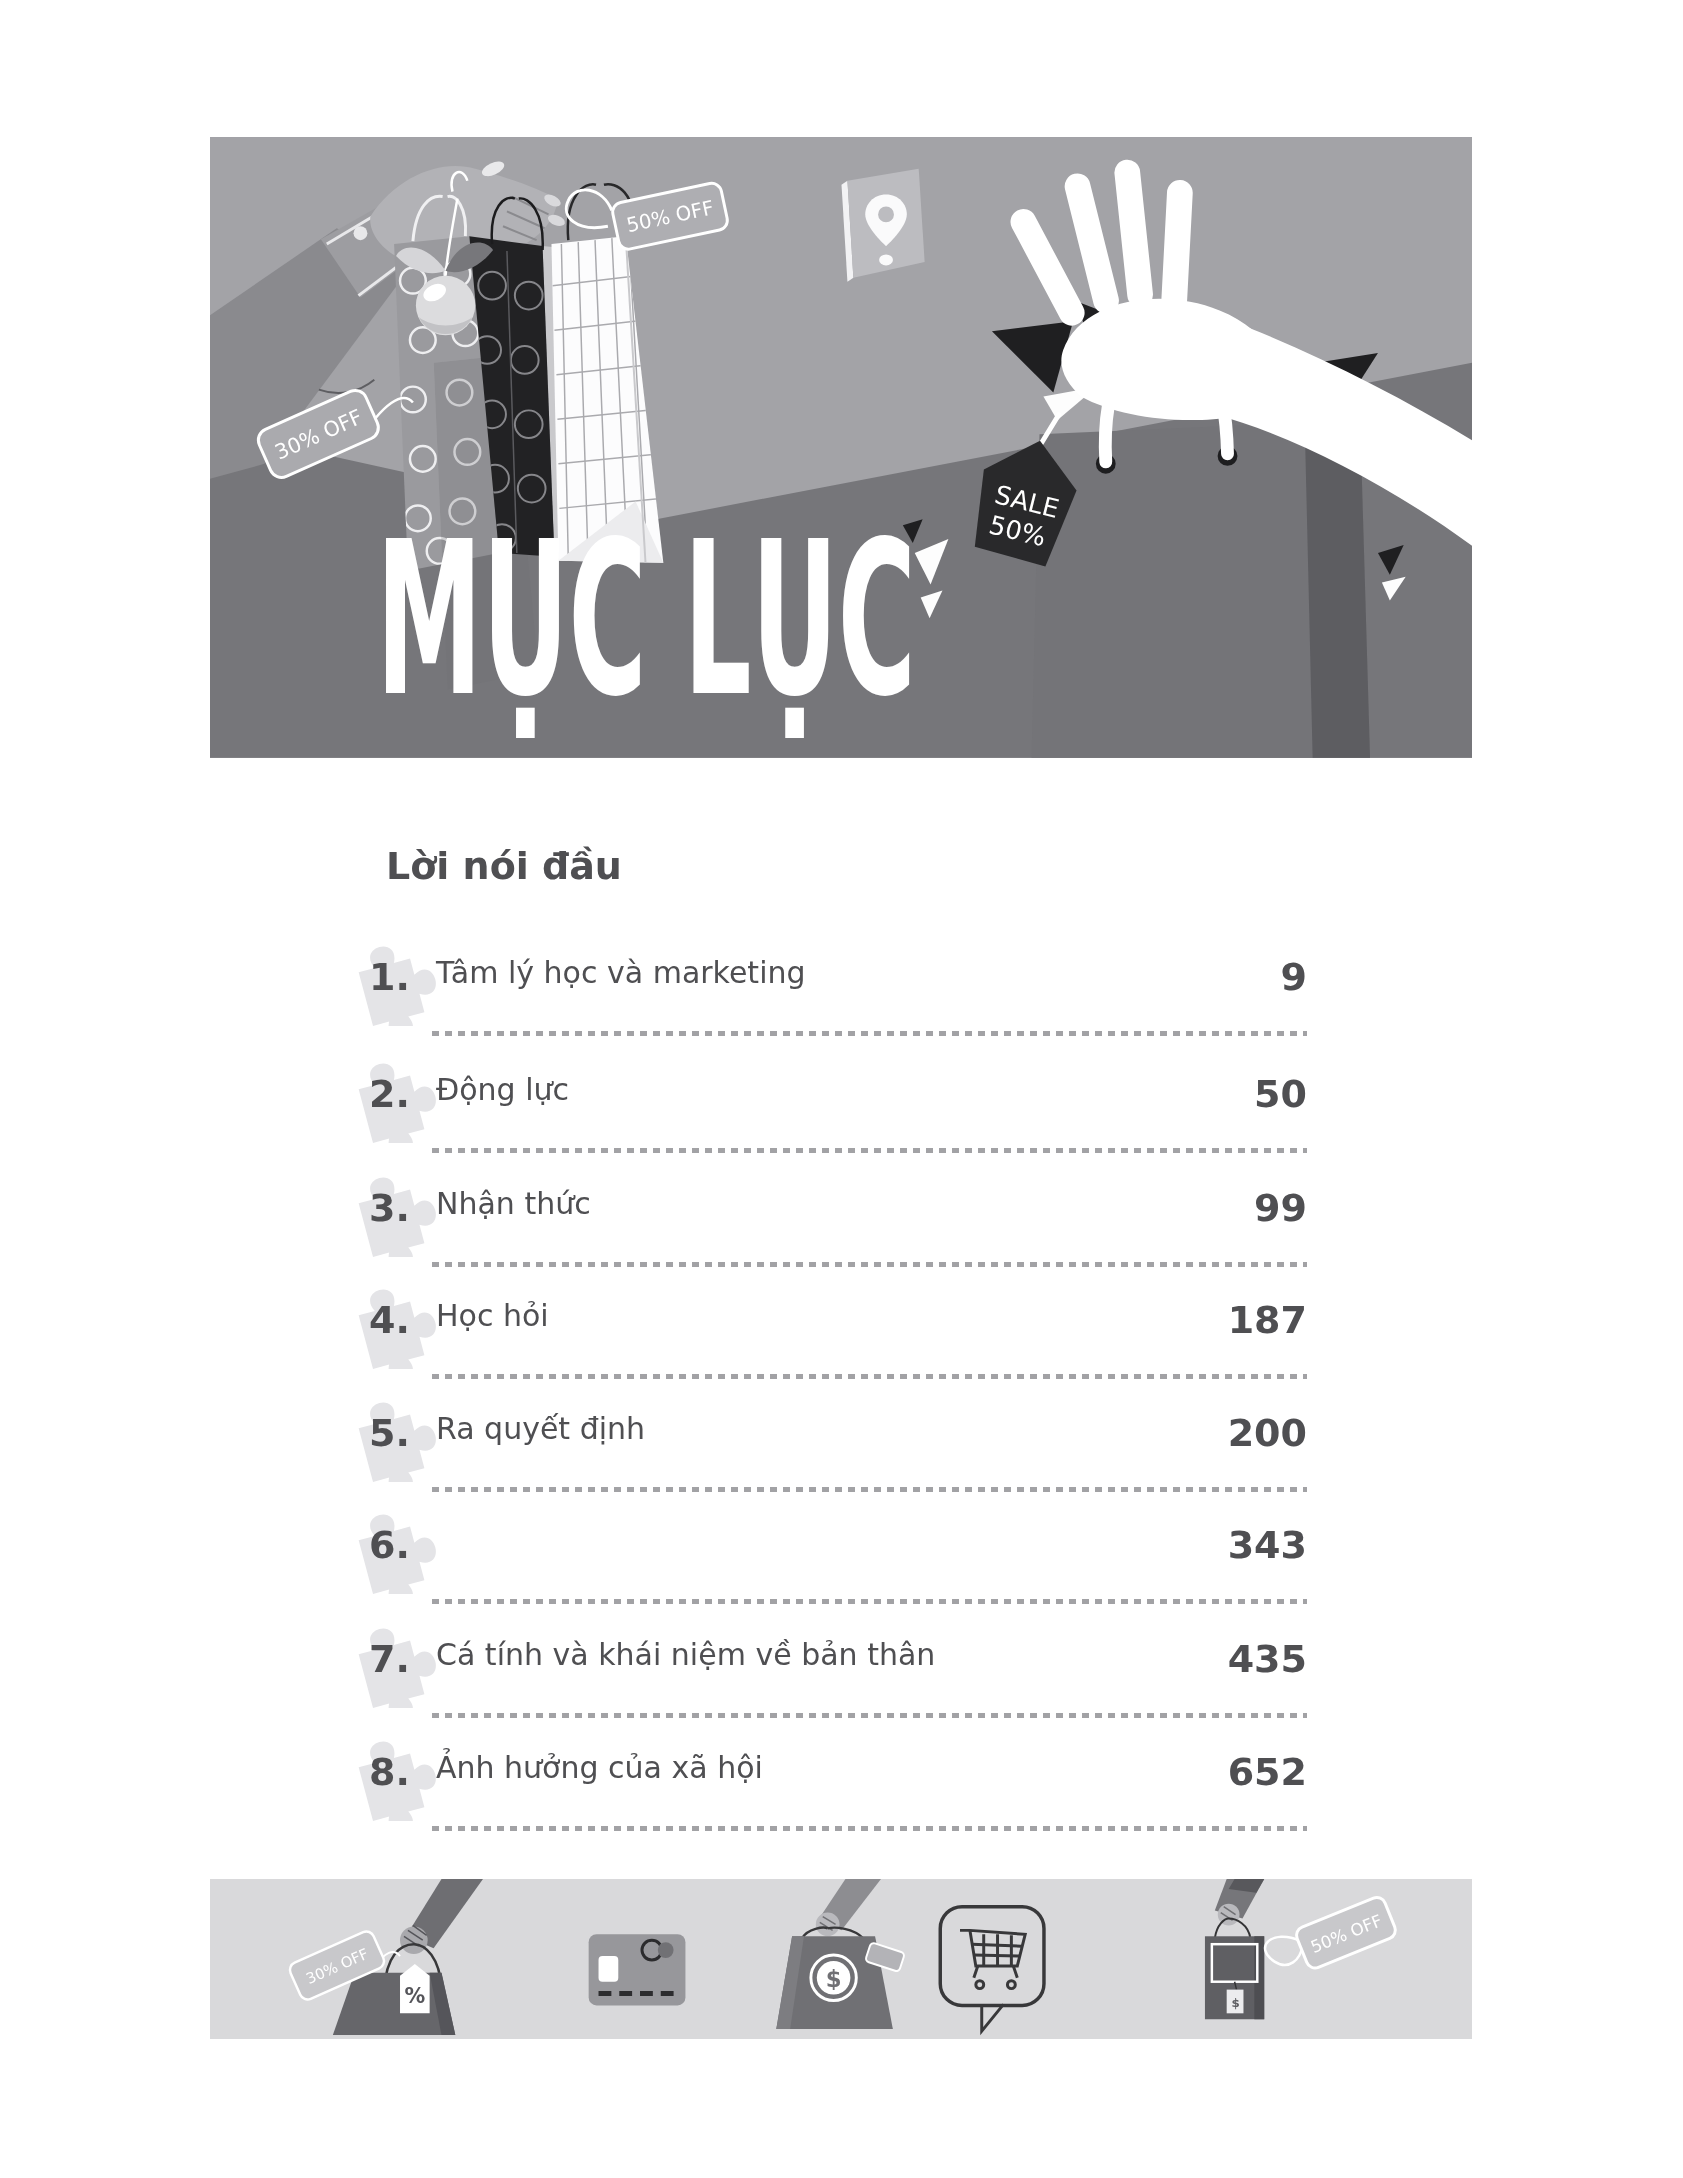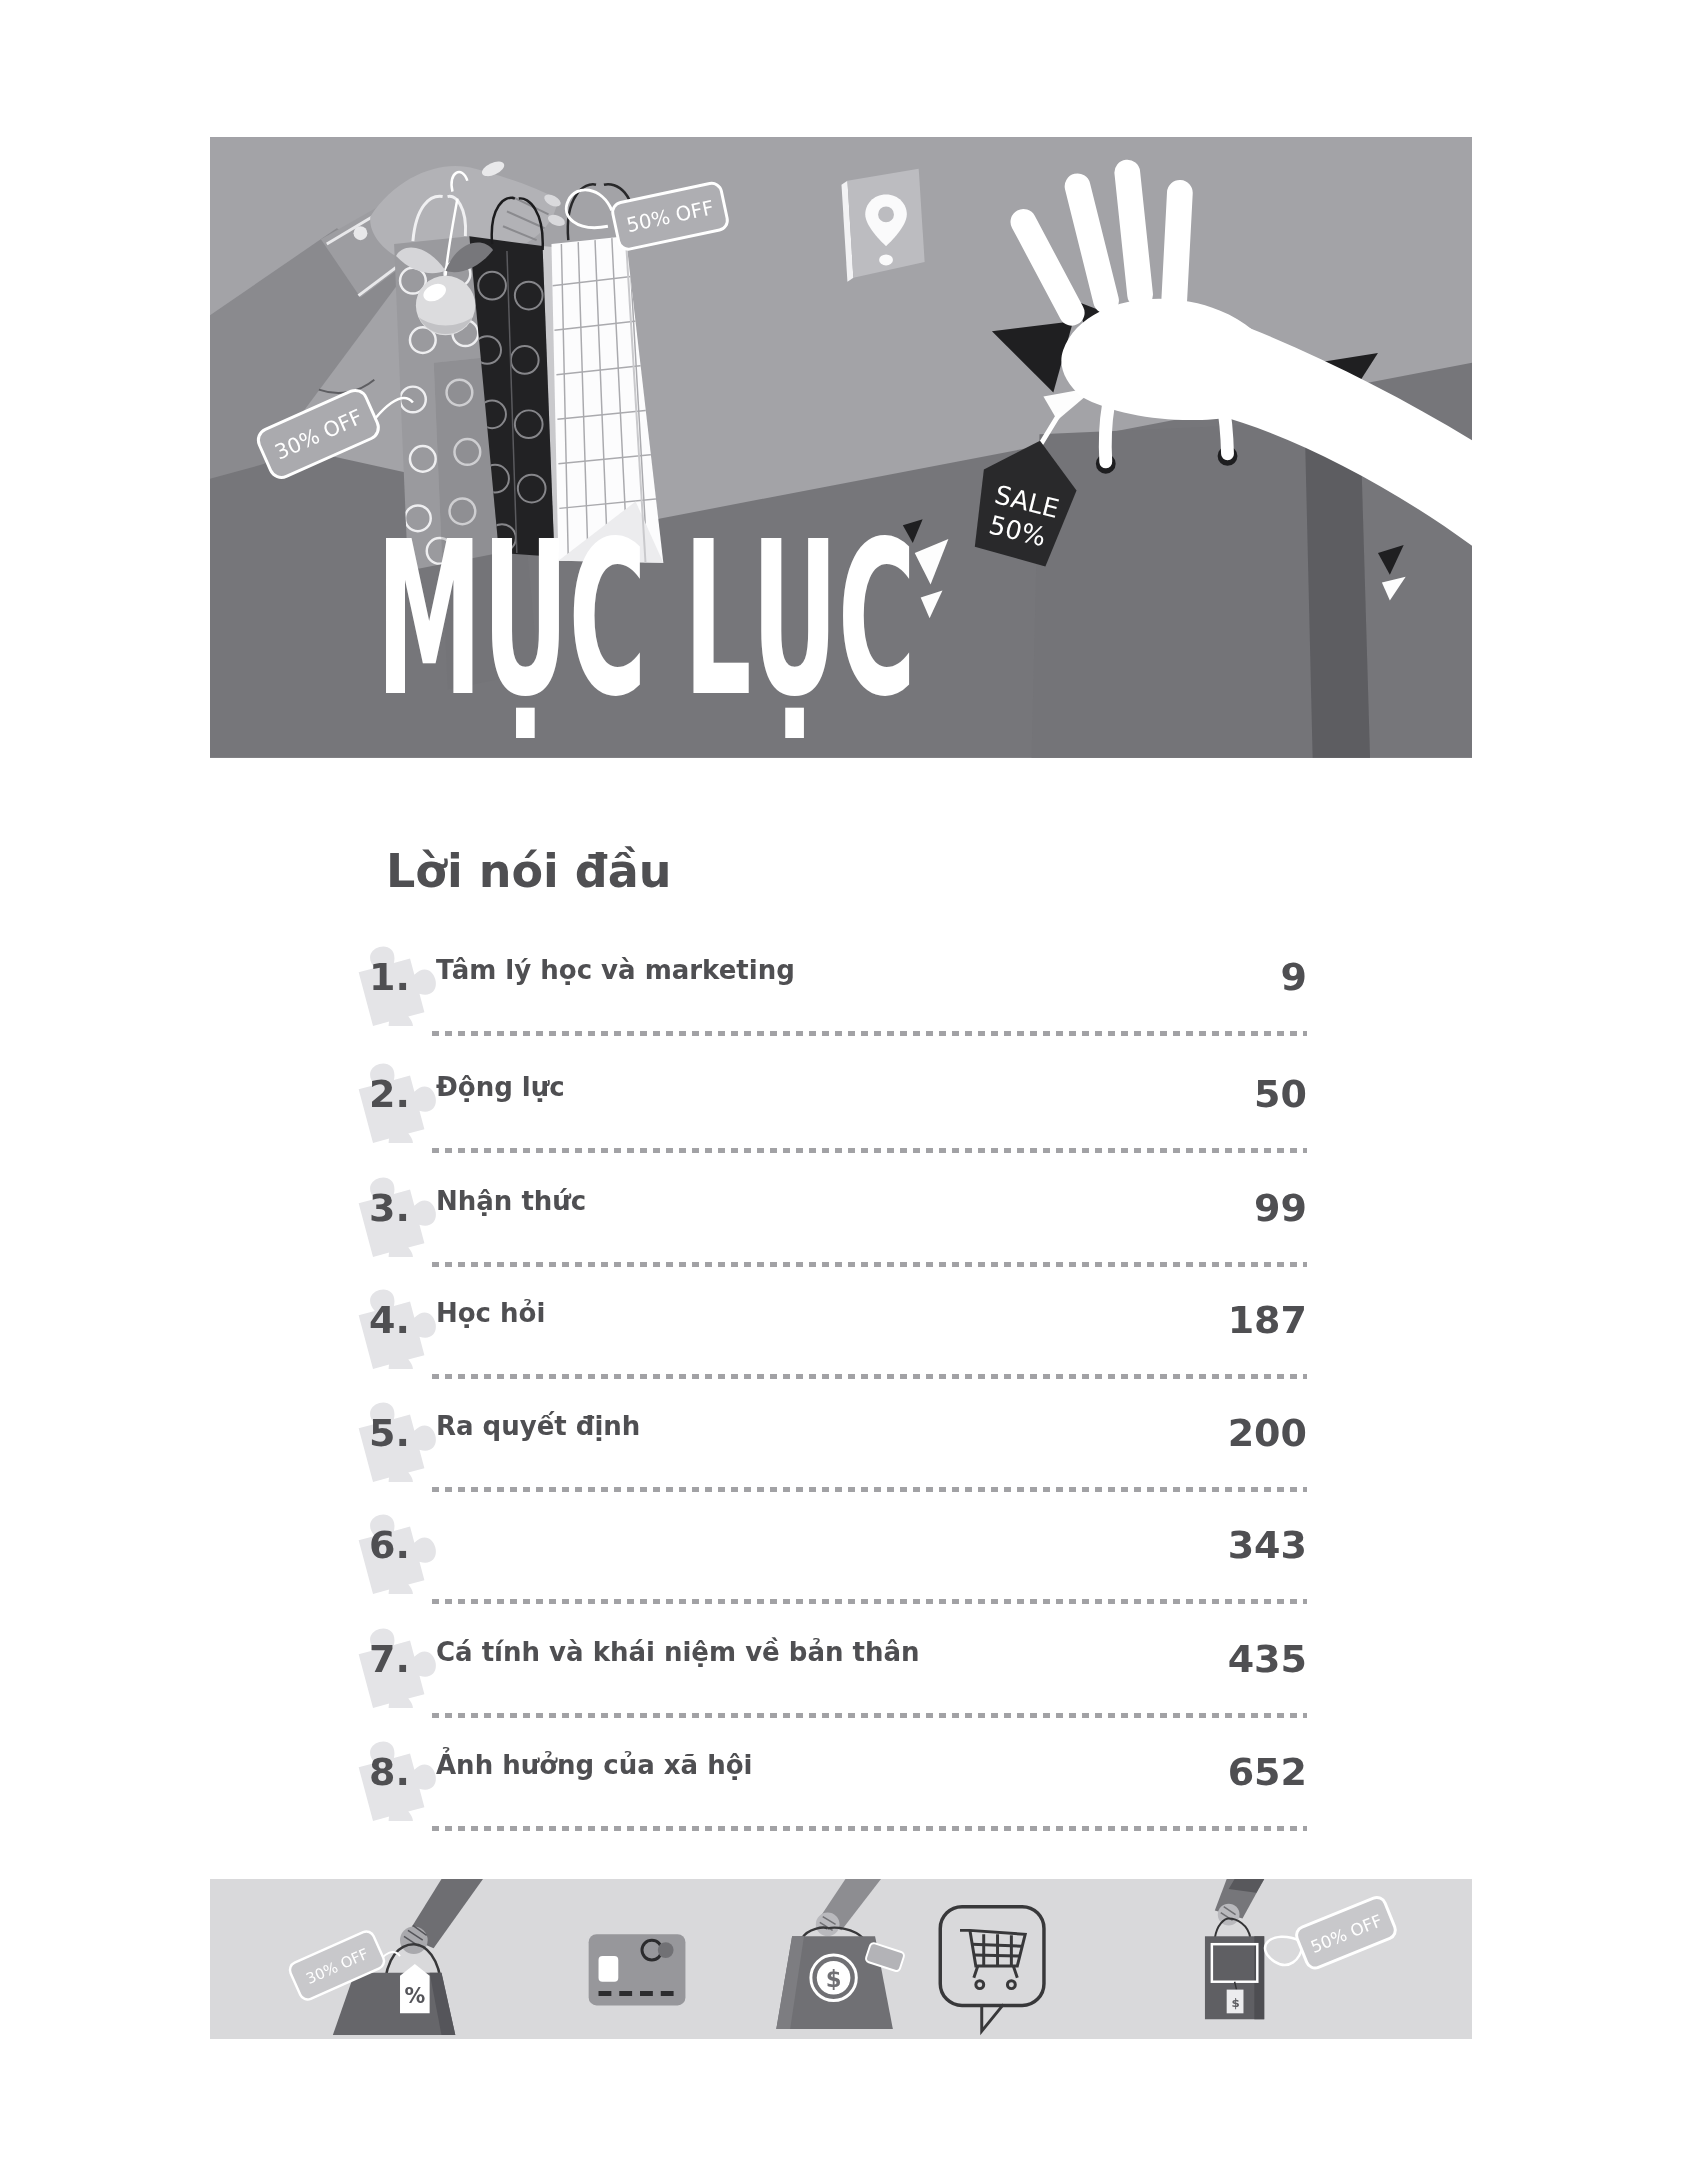--- a/index.html
+++ b/index.html
@@ -3,27 +3,27 @@
 <meta charset="utf-8">
 <style>
   html,body{margin:0;padding:0;background:#ffffff;}
   body{width:1683px;height:2178px;position:relative;font-family:"DejaVu Sans","Liberation Sans",sans-serif;overflow:hidden;}
 
   
   .banner{position:absolute;left:210px;top:137px;width:1262px;height:621px;background:#a3a3a7;overflow:hidden;}
   .banner svg{display:block;width:100%;height:100%;}
 
   
-  .preface{position:absolute;left:386px;top:844px;font-size:46px;font-weight:bold;color:#4f4f52;}
+  .preface{position:absolute;left:386px;top:844px;font-size:38px;font-weight:bold;color:#4f4f52;}
 
   
   .toc-row{position:absolute;left:327px;width:980px;height:59px;}
   .toc-row .puzzle{position:absolute;left:16px;top:-16px;width:95px;height:95px;}
   .toc-row .num{position:absolute;left:0;top:8px;width:83px;text-align:right;font-size:38px;font-weight:bold;color:#4f4f52;}
-  .toc-row .title{position:absolute;left:109px;top:8px;font-size:26px;font-weight:bold;color:#4f4f52;white-space:nowrap;}
+  .toc-row .title{position:absolute;left:109px;top:8px;font-size:30px;font-weight:normal;color:#4f4f52;white-space:nowrap;}
   .toc-row .page{position:absolute;right:0;top:8px;font-size:38px;font-weight:bold;color:#4f4f52;text-align:right;}
   .toc-row .dots{position:absolute;left:105px;right:0;top:84px;height:5px;
      background-image:repeating-linear-gradient(90deg,#a2a2a5 0 7px,transparent 7px 13px);}
 
   
   .footer-band{position:absolute;left:210px;top:1879px;width:1262px;height:160px;background:#d9d9db;overflow:hidden;}
   .footer-band svg{display:block;width:100%;height:100%;}
 
   .tag-text{fill:#ffffff;}
 </style>

